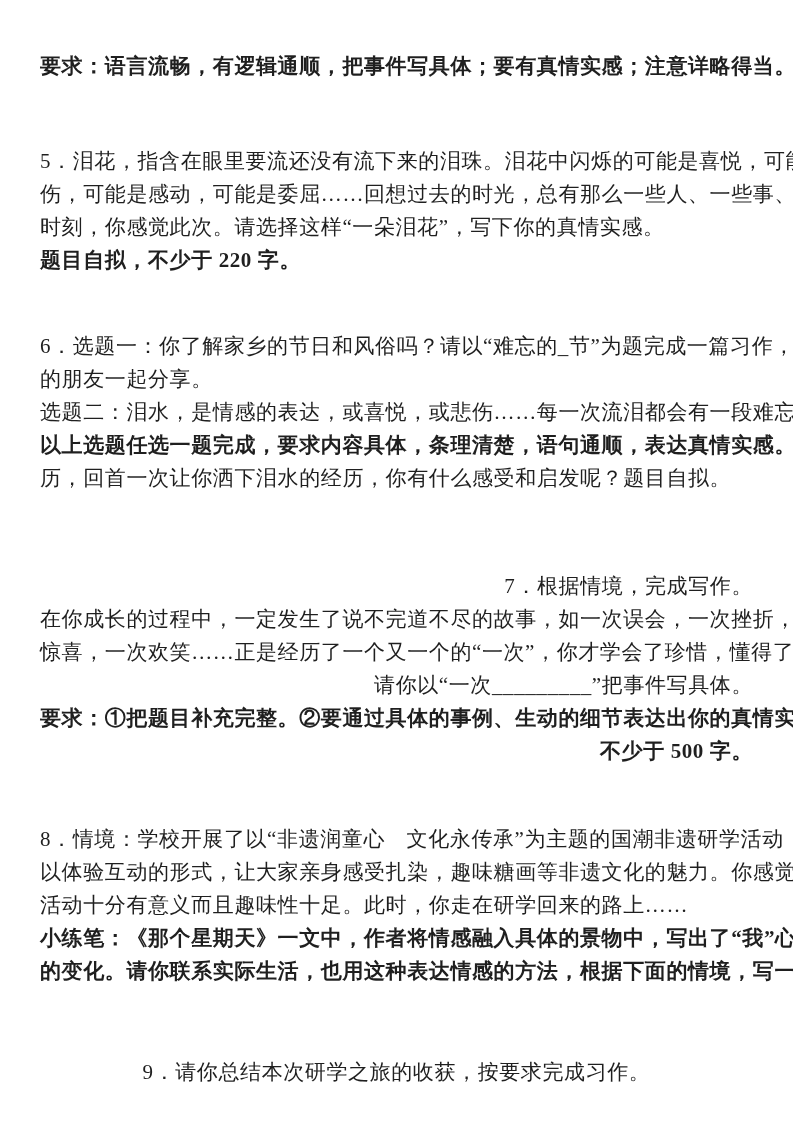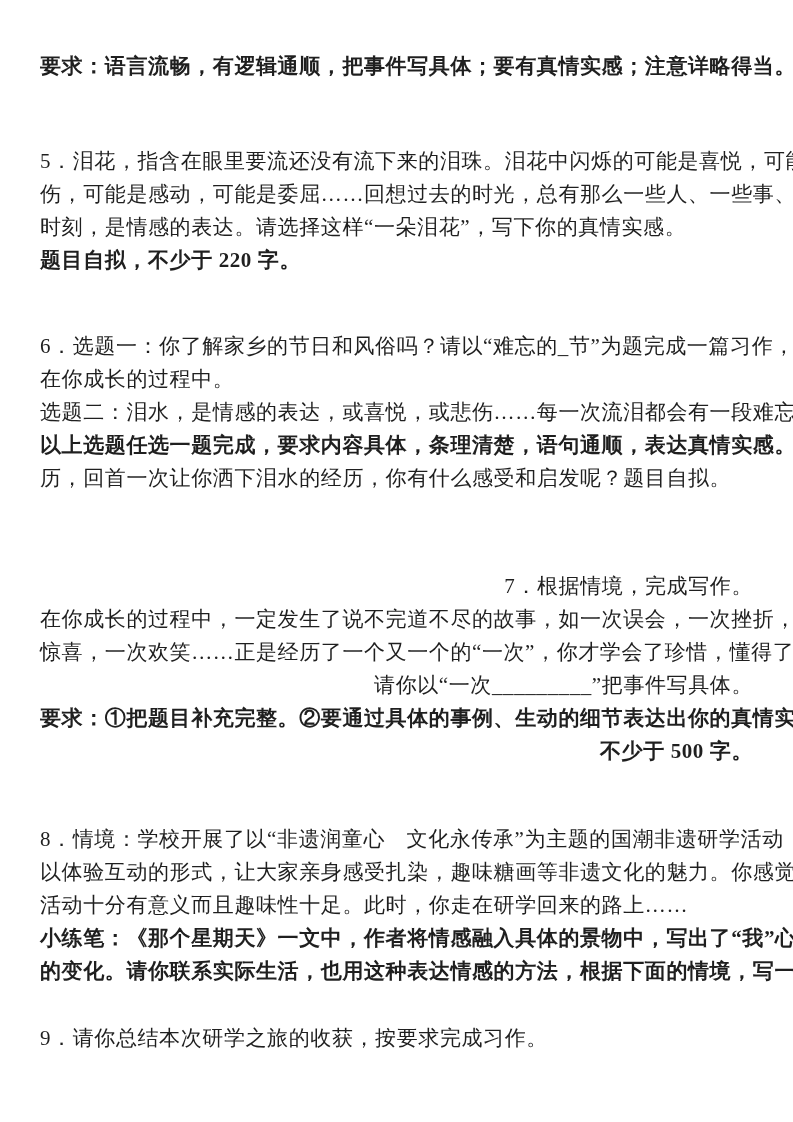--- a/index.html
+++ b/index.html
@@ -27,39 +27,39 @@
     letter-spacing: 0.6px;
     white-space: nowrap;
   }
   .bold {
     font-weight: 700;
   }
   .q5 { margin-top: 62px; }
   .q6 { margin-top: 53px; }
   .q7 { margin-top: 75px; text-align: right; }
   .q8 { margin-top: 55px; }
-  .q9 { margin-top: 34px; }
+  .q9 { margin-top: 68px; text-align: center; }
 </style>
 </head>
 <body>
 
 <div class="page">
 
   <div class="line bold">要求：语言流畅，有逻辑通顺，把事件写具体；要有真情实感；注意详略得当。</div>
 
   <div class="q5">
     <div class="line">5．泪花，指含在眼里要流还没有流下来的泪珠。泪花中闪烁的可能是喜悦，可能是忧</div>
     <div class="line">伤，可能是感动，可能是委屈……回想过去的时光，总有那么一些人、一些事、一些</div>
-    <div class="line">时刻，是情感的表达。请选择这样“一朵泪花”，写下你的真情实感。</div>
+    <div class="line">时刻，你感觉此次。请选择这样“一朵泪花”，写下你的真情实感。</div>
     <div class="line bold">题目自拟，不少于 220 字。</div>
   </div>
 
   <div class="q6">
     <div class="line">6．选题一：你了解家乡的节日和风俗吗？请以“难忘的_节”为题完成一篇习作，和你</div>
-    <div class="line">在你成长的过程中。</div>
+    <div class="line">的朋友一起分享。</div>
     <div class="line">选题二：泪水，是情感的表达，或喜悦，或悲伤……每一次流泪都会有一段难忘的经</div>
     <div class="line bold">以上选题任选一题完成，要求内容具体，条理清楚，语句通顺，表达真情实感。</div>
     <div class="line">历，回首一次让你洒下泪水的经历，你有什么感受和启发呢？题目自拟。</div>
   </div>
 
   <div class="q7">
     <div class="line">7．根据情境，完成写作。</div>
     <div class="line">在你成长的过程中，一定发生了说不完道不尽的故事，如一次误会，一次挫折，一次</div>
     <div class="line">惊喜，一次欢笑……正是经历了一个又一个的“一次”，你才学会了珍惜，懂得了感恩。</div>
     <div class="line">请你以“一次_________”把事件写具体。</div>

